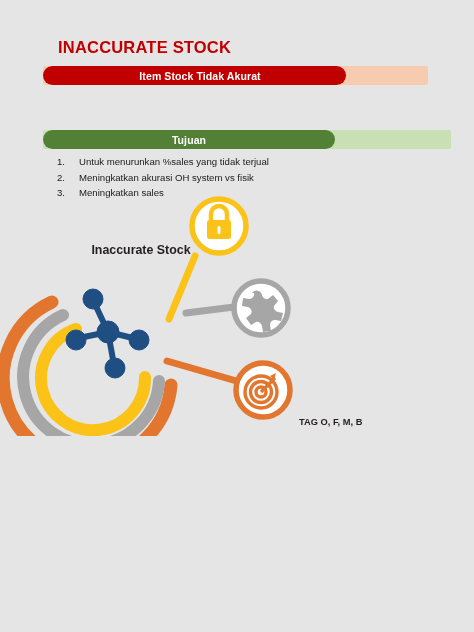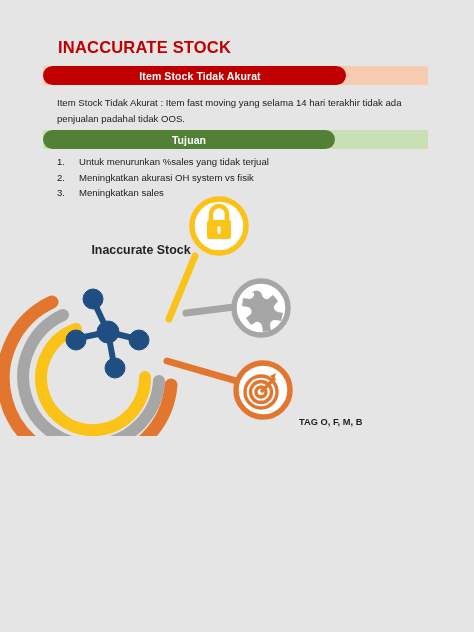--- a/index.html
+++ b/index.html
@@ -26,21 +26,21 @@
   .bar .bg{position:absolute;inset:0;border-radius:2px;}
   .bar .pill{
     position:absolute;left:0;top:0;height:19px;width:292px;
     border-radius:10px;
     display:flex;align-items:center;justify-content:center;
     color:#ffffff;font-size:10.5px;font-weight:bold;letter-spacing:.1px;
   }
   #bar-red{top:66px;}
   #bar-red .bg{background:#F7CBAF;}
   #bar-red .pill{background:#C00000;padding-left:11px;}
-  #bar-green{top:130px;}
+  #bar-green{top:130px;padding-left:23px;}
   #bar-green .bg{background:#C9E0B4;}
   #bar-green .pill{background:#528135;}
 
   
   .para{
     position:absolute;left:57px;top:95px;width:370px;
     font-size:9.6px;line-height:1.65;color:#1a1a1a;
   }
 
   
@@ -74,21 +74,20 @@
 
 <div class="page">
 
   <div class="title">INACCURATE STOCK</div>
 
   <div class="bar" id="bar-red">
     <div class="bg"></div>
     <div class="pill">Item Stock Tidak Akurat</div>
   </div>
 
-  <div class="para">Item Stock Tidak Akurat : Item fast moving yang selama 14 hari terakhir tidak ada penjualan padahal tidak OOS.</div>
 
   <div class="bar" id="bar-green">
     <div class="bg"></div>
     <div class="pill">Tujuan</div>
   </div>
 
   <div class="list">
     <div class="li">
       <span class="num">1.</span>
       <span>Untuk menurunkan %sales yang tidak terjual</span>

